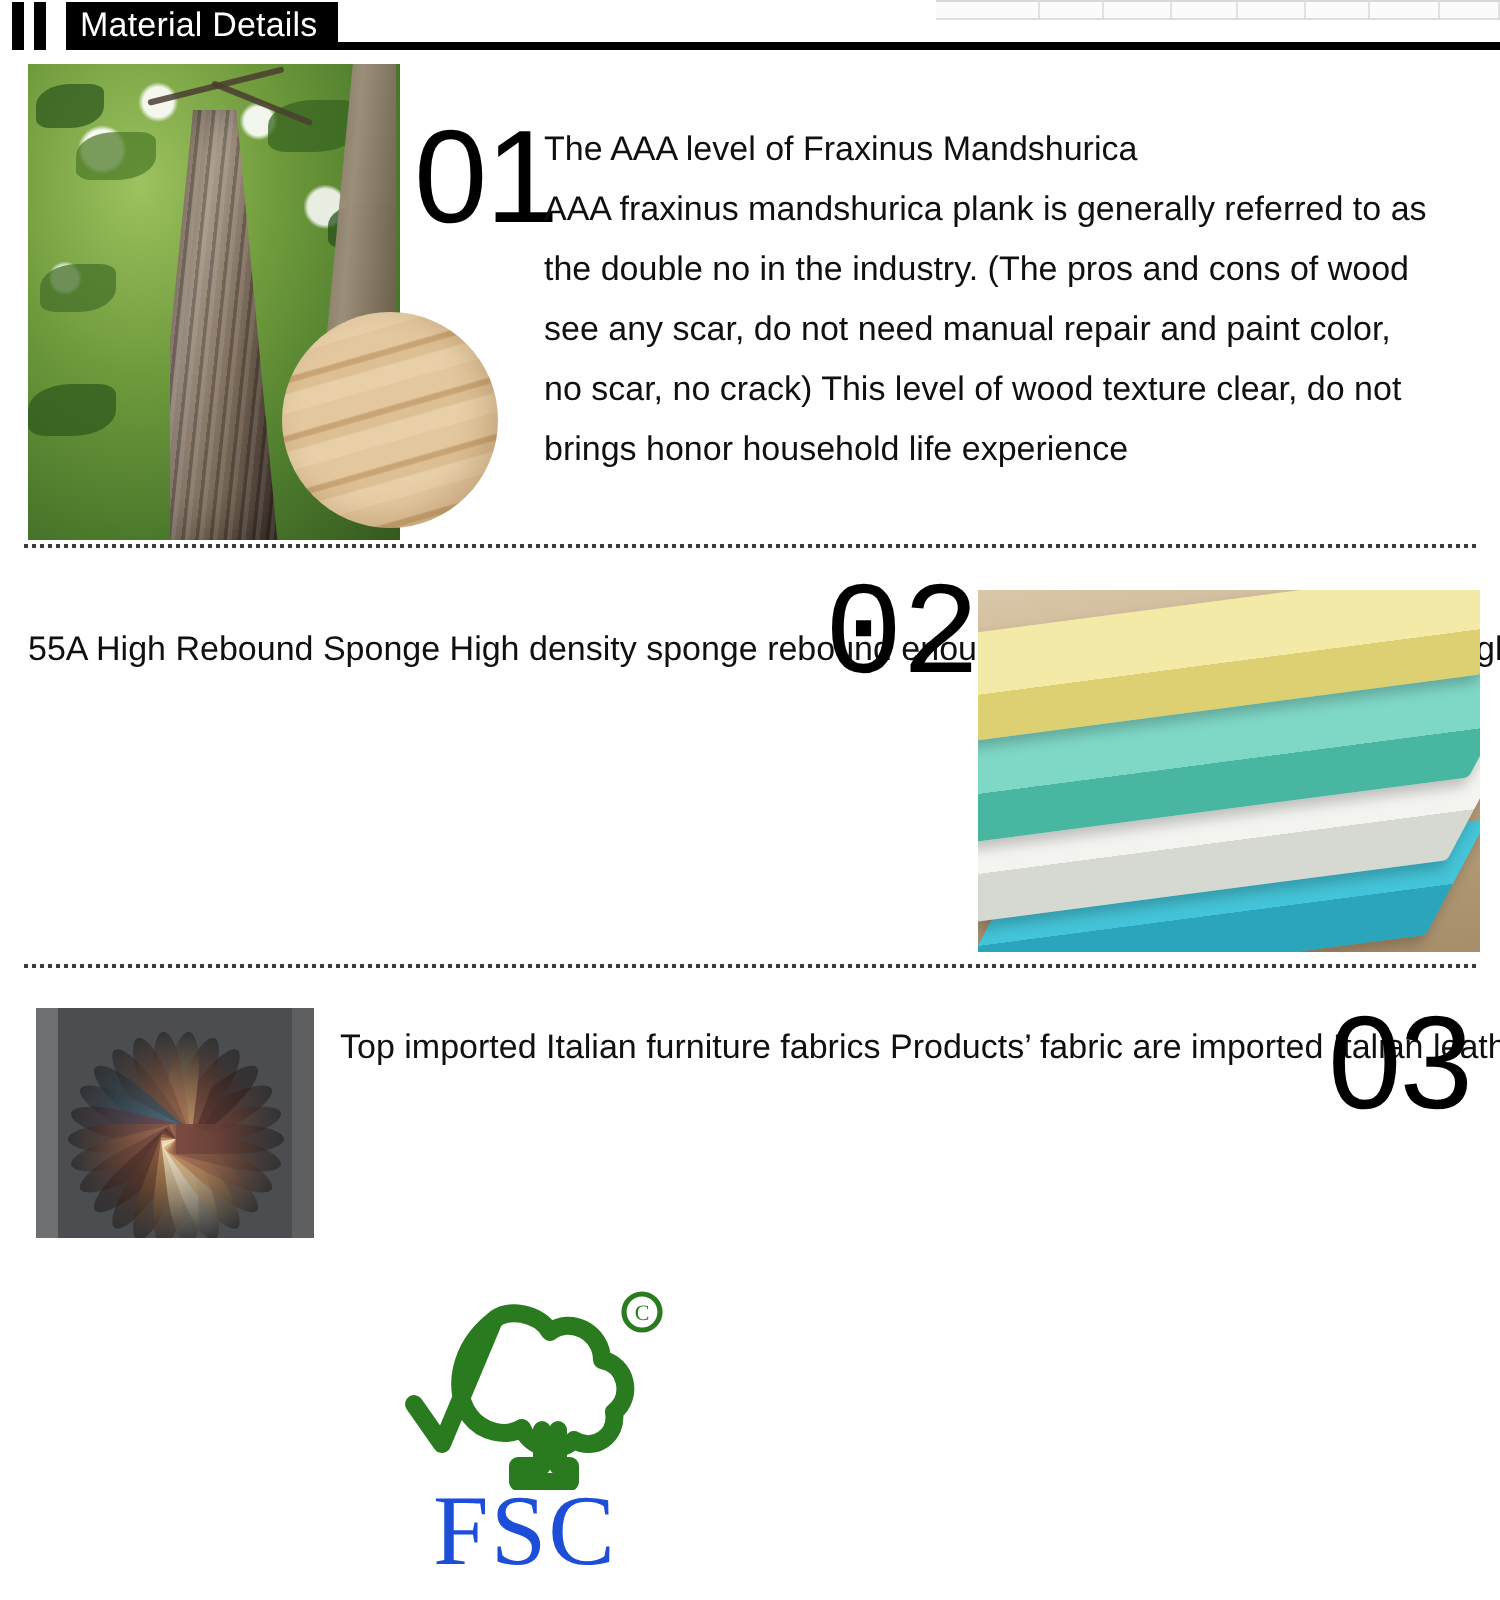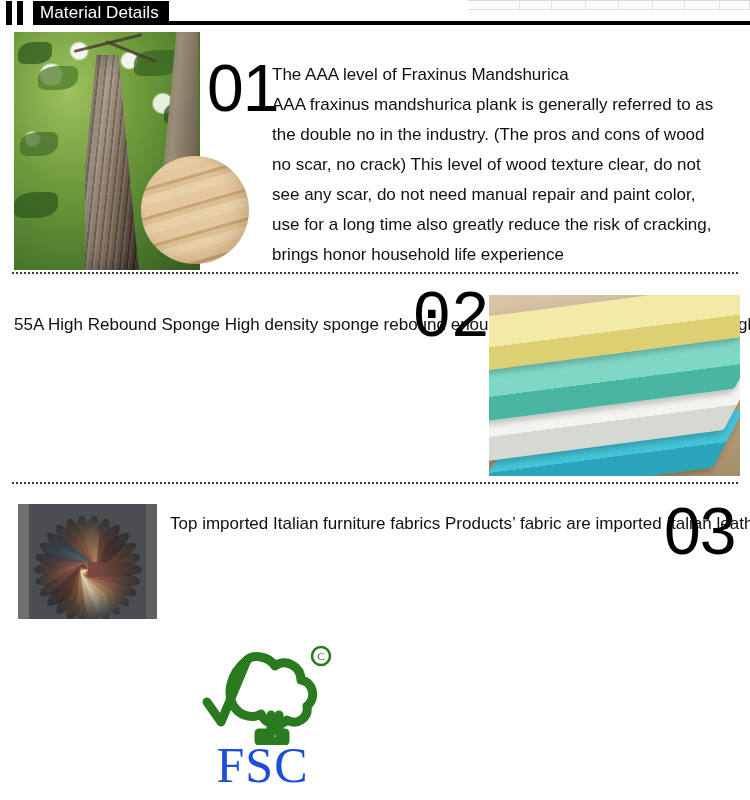--- a/index.html
+++ b/index.html
@@ -375,23 +375,22 @@
   </div>
 
   <div class="wood-circle"></div>
 
   <div class="num">01</div>
 
   <div class="body-copy">
     <span class="line-indent">The AAA level of Fraxinus Mandshurica</span>
     <span class="line-indent">AAA fraxinus mandshurica plank is generally referred to as</span>
     <span class="line-indent">the double no in the industry. (The pros and cons of wood</span>
+    <span class="line-indent">see any scar, do not need manual repair and paint color,</span>
     <span class="line-indent">no scar, no crack) This level of wood texture clear, do not</span>
-    <span class="line-indent">see any scar, do not need manual repair and paint color,</span>
-    <span class="line-indent">use for a long time also greatly reduce the risk of cracking,</span>
     <span class="line-indent">brings honor household life experience</span>
   </div>
 
   <div class="divider"></div>
 </div>
 
 <div class="section" id="sec2">
 
   <div class="body-copy">
     <span class="line-indent">55A High Rebound Sponge</span>

